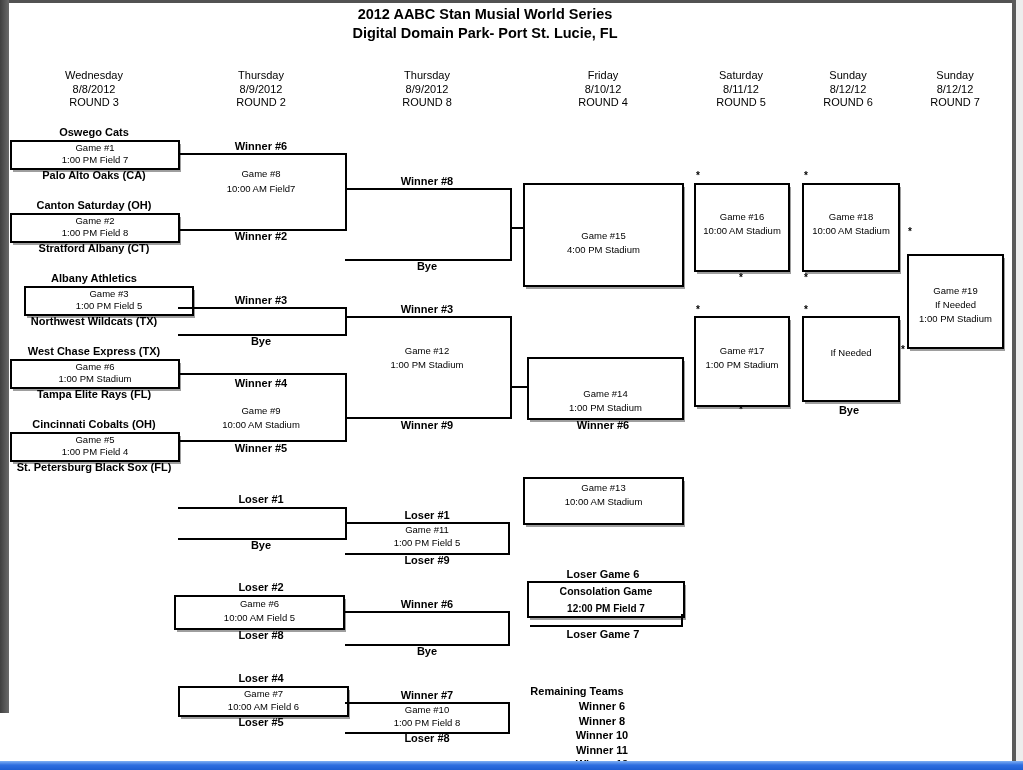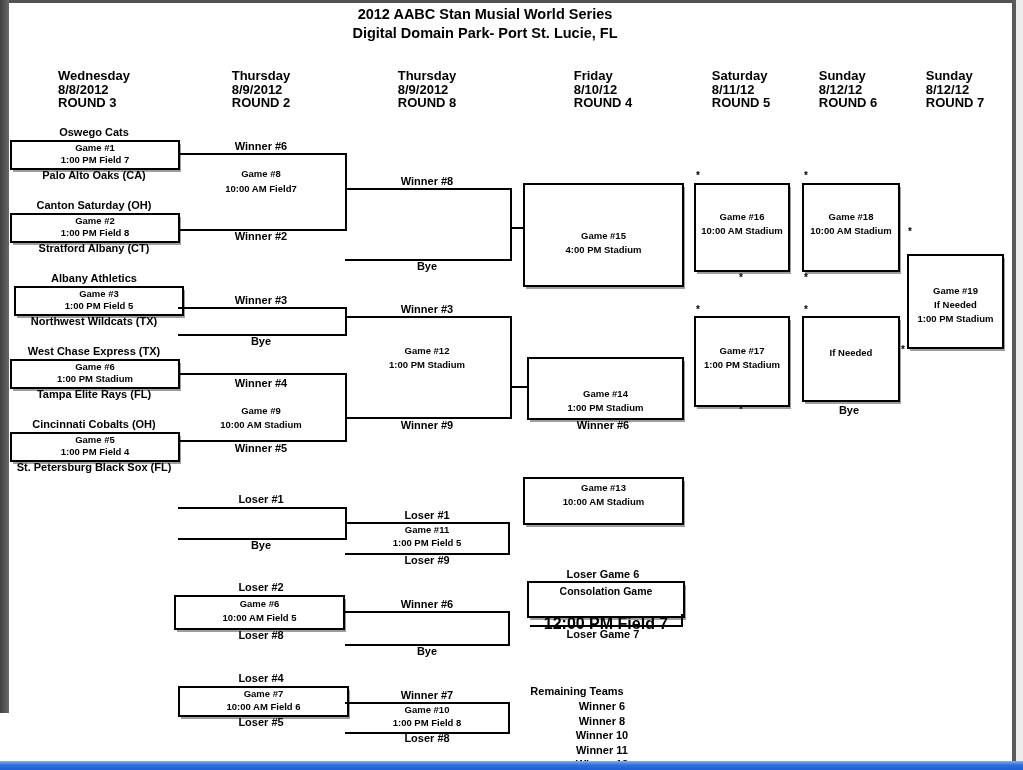--- a/index.html
+++ b/index.html
@@ -1,22 +1,22 @@
 <!DOCTYPE html>
 <html><head>
 <meta charset="utf-8">
 <style>
   html,body{margin:0;padding:0}
   body{width:1023px;height:770px;position:relative;background:#fff;overflow:hidden;
        font-family:"Liberation Sans",sans-serif;color:#000}
   .t{position:absolute;transform:translateX(-50%);white-space:nowrap;text-align:center;line-height:1.15}
   .b{font-weight:bold;font-size:11px}
-  .s{font-size:9.5px;font-weight:bold}
+  .s{font-size:9.5px;font-weight:normal}
   .title{font-weight:bold;font-size:14.5px}
-  .hdr{position:absolute;transform:translateX(-50%);font-weight:bold;font-size:13px;line-height:13.5px;white-space:nowrap}
+  .hdr{position:absolute;transform:translateX(-50%);text-align:center;font-weight:normal;font-size:11px;line-height:13.5px;white-space:nowrap}
   .box{position:absolute;border:2px solid #000;background:#fff;box-shadow:2px 3px 0 -1px #9e9e9e}
   .bk{position:absolute;border:2px solid #000;border-left:none;background:transparent}
   .stub{position:absolute;border-top:2px solid #000}
   .ast{position:absolute;font-weight:bold;font-size:10px}
   .bar{position:absolute}
   .frame-left{left:0;top:0;width:9px;height:713px;background:linear-gradient(90deg,#3f3f3f,#6a6a6a)}
   .frame-top{left:0;top:0;width:1016px;height:3px;background:#525252}
   .frame-right{left:1012px;top:0;width:4px;height:761px;background:#5a5a5a}
   .frame-margin{left:1016px;top:0;width:7px;height:761px;background:#ededed}
   .frame-blue{left:0;top:761px;width:1023px;height:9px;background:linear-gradient(180deg,#7fb0f4,#2e6ee0 45%,#1d5ed2)}
@@ -71,21 +71,21 @@
 <div class="t b" style="left:94px;top:169px">Palo Alto Oaks (CA)</div>
 
 <div class="t b" style="left:94px;top:199px">Canton Saturday (OH)</div>
 <div class="box" style="left:10px;top:213px;width:166px;height:26px">
   <div class="t s" style="left:50%;top:1px">Game #2</div>
   <div class="t s" style="left:50%;top:13px">1:00 PM Field 8</div>
 </div>
 <div class="t b" style="left:94px;top:242px">Stratford Albany (CT)</div>
 
 <div class="t b" style="left:94px;top:272px">Albany Athletics</div>
-<div class="box" style="left:14px;top:286px;width:166px;height:26px">
+<div class="box" style="left:24px;top:286px;width:166px;height:26px">
   <div class="t s" style="left:50%;top:1px">Game #3</div>
   <div class="t s" style="left:50%;top:13px">1:00 PM Field 5</div>
 </div>
 <div class="t b" style="left:94px;top:315px">Northwest Wildcats (TX)</div>
 
 <div class="t b" style="left:94px;top:345px">West Chase Express (TX)</div>
 <div class="box" style="left:10px;top:359px;width:166px;height:26px">
   <div class="t s" style="left:50%;top:1px">Game #6</div>
   <div class="t s" style="left:50%;top:13px">1:00 PM Stadium</div>
 </div>
@@ -208,21 +208,21 @@
 
 <div class="t b" style="left:427px;top:689px">Winner #7</div>
 <div class="bk" style="left:345px;top:702px;width:163px;height:28px"></div>
 <div class="t s" style="left:427px;top:705px">Game #10</div>
 <div class="t s" style="left:427px;top:718px">1:00 PM Field 8</div>
 <div class="t b" style="left:427px;top:732px">Loser #8</div>
 
 <div class="t b" style="left:603px;top:568px">Loser Game 6</div>
 <div class="box" style="left:527px;top:581px;width:154px;height:33px">
   <div class="t b" style="left:50%;top:2px;font-size:10.5px">Consolation Game</div>
-  <div class="t b" style="left:50%;top:32px;font-size:16px">12:00 PM Field 7</div>
+  <div class="t b" style="left:50%;top:20px;font-size:10px">12:00 PM Field 7</div>
 </div>
 <div style="position:absolute;left:530px;top:614px;width:151px;height:11px;border-right:2px solid #000;border-bottom:2px solid #000"></div>
 <div class="t b" style="left:603px;top:628px">Loser Game 7</div>
 
 <div class="t b" style="left:577px;top:685px">Remaining Teams</div>
 <div class="t b" style="left:602px;top:700px">Winner 6</div>
 <div class="t b" style="left:602px;top:715px">Winner 8</div>
 <div class="t b" style="left:602px;top:729px">Winner 10</div>
 <div class="t b" style="left:602px;top:744px">Winner 11</div>
 <div class="t b" style="left:602px;top:758px">Winner 12</div>

